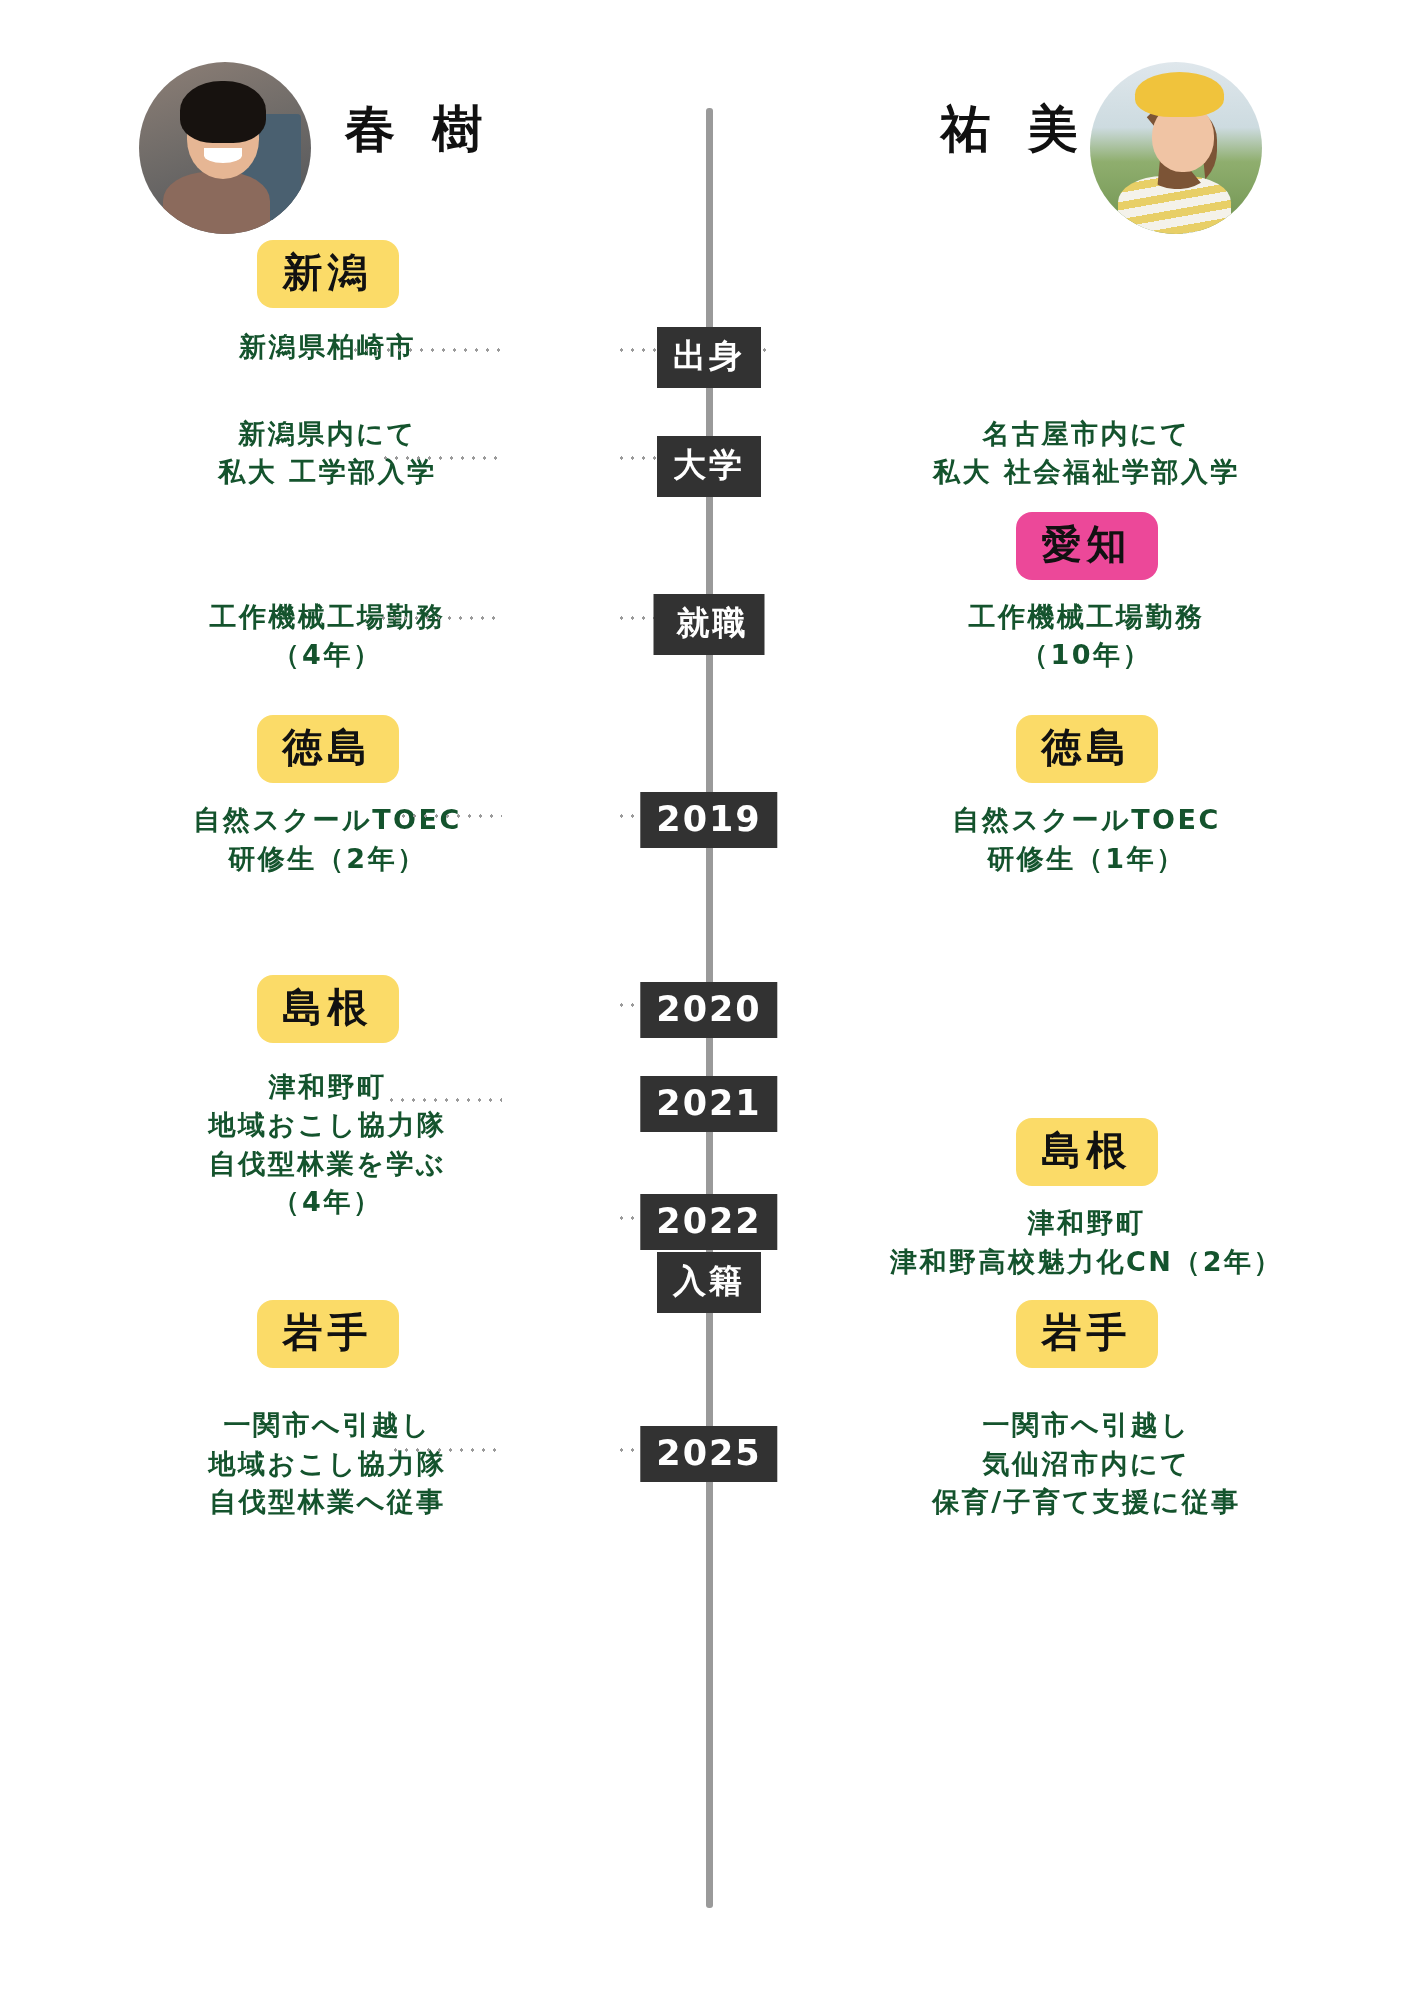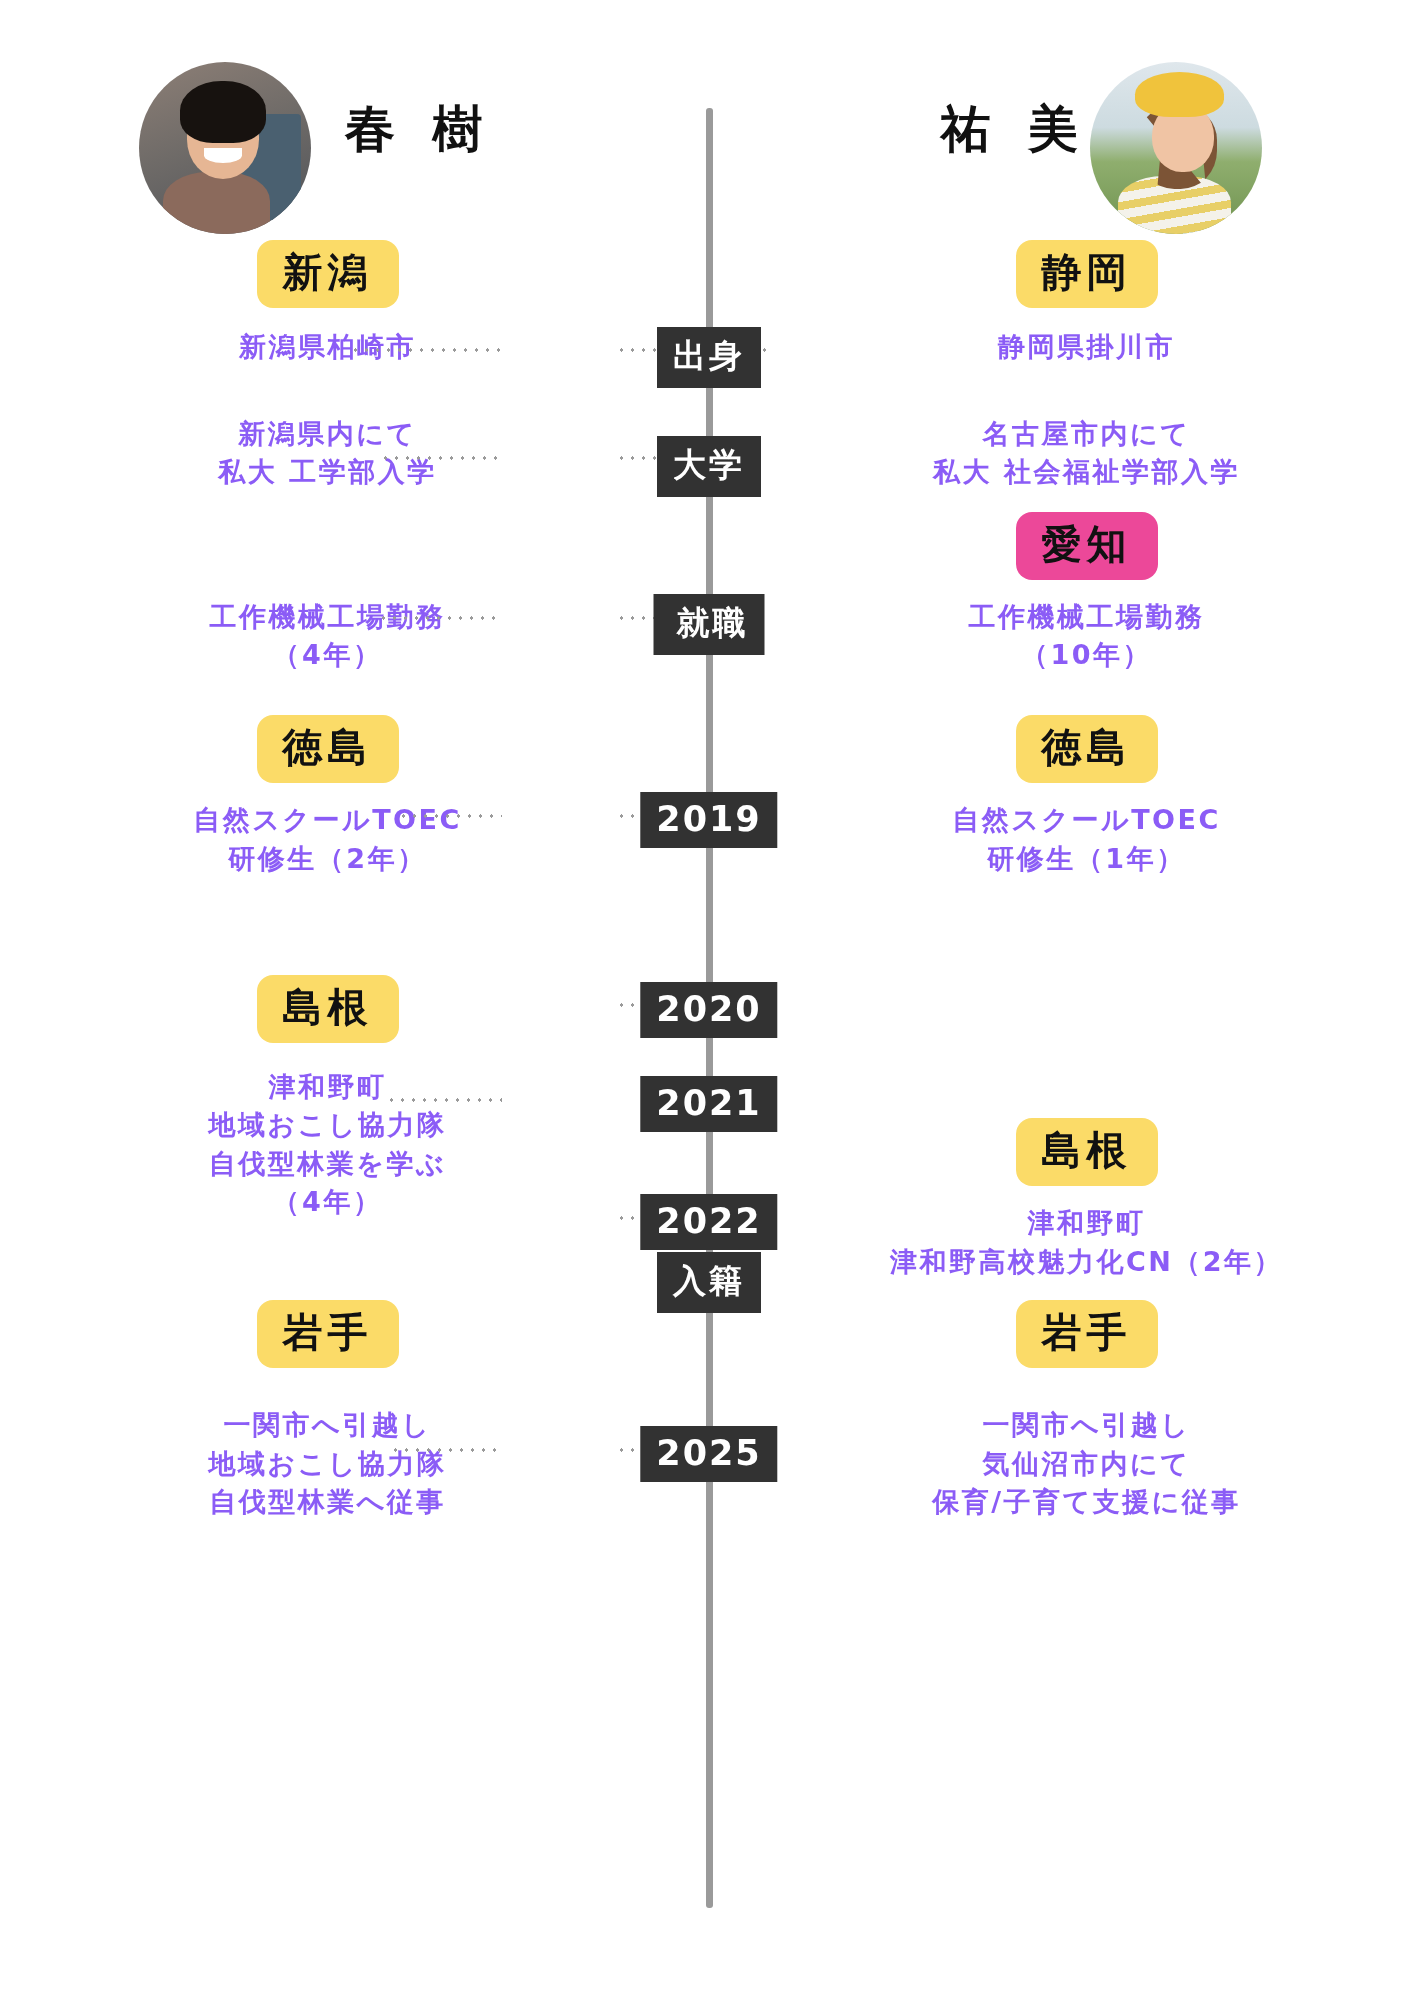--- a/index.html
+++ b/index.html
@@ -129,21 +129,21 @@
     letter-spacing: 5px;
     color: #111111;
     white-space: nowrap;
     line-height: 1.18;
   }
 
   .desc {
     font-size: 27px;
     font-weight: 700;
     letter-spacing: 2.5px;
-    color: #8b5cf6;
+    color: #14532d;
     text-align: center;
     line-height: 1.42;
     white-space: nowrap;
   }
 
   
   .marker {
     position: absolute;
     left: 709px;
     transform: translateX(-50%);
@@ -198,24 +198,20 @@
         <div class="a-face-r"></div>
         <div class="a-hat"></div>
       </div>
     </div>
   </div>
 
   <div class="side side-left" style="top:240px">
     <div class="badge" style="background: rgb(251, 219, 104);">新潟</div>
     <div class="desc" style="margin-top:20px">新潟県柏崎市</div>
   </div>
-  <div class="side side-right" style="top:240px">
-    <div class="badge" style="background: rgb(251, 219, 104);">静岡</div>
-    <div class="desc" style="margin-top:20px">静岡県掛川市</div>
-  </div>
   <div class="dots" style="left:350px; top:348px; width:150px"></div>
   <div class="dots" style="left:616px; top:348px; width:150px"></div>
   <div class="marker" style="top: 327px; background: rgb(50, 50, 50);">出身</div>
 
   <div class="side side-left" style="top:415px">
     <div class="desc">新潟県内にて</div>
     <div class="desc">私大 工学部入学</div>
   </div>
   <div class="side side-right" style="top:415px">
     <div class="desc">名古屋市内にて</div>

